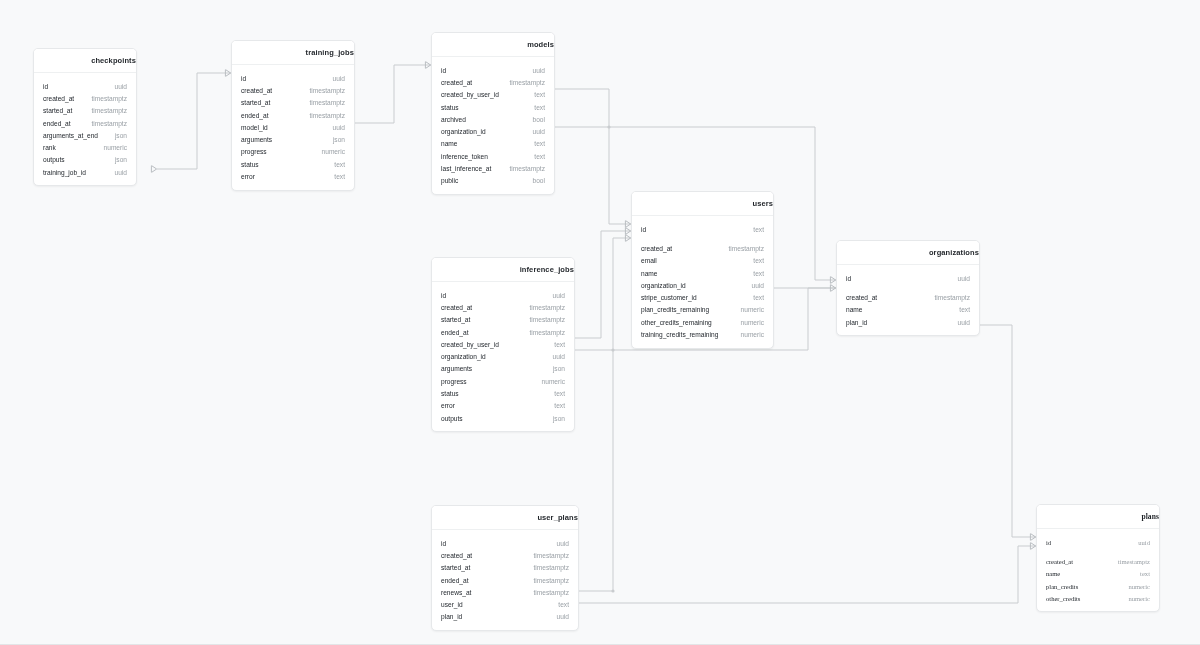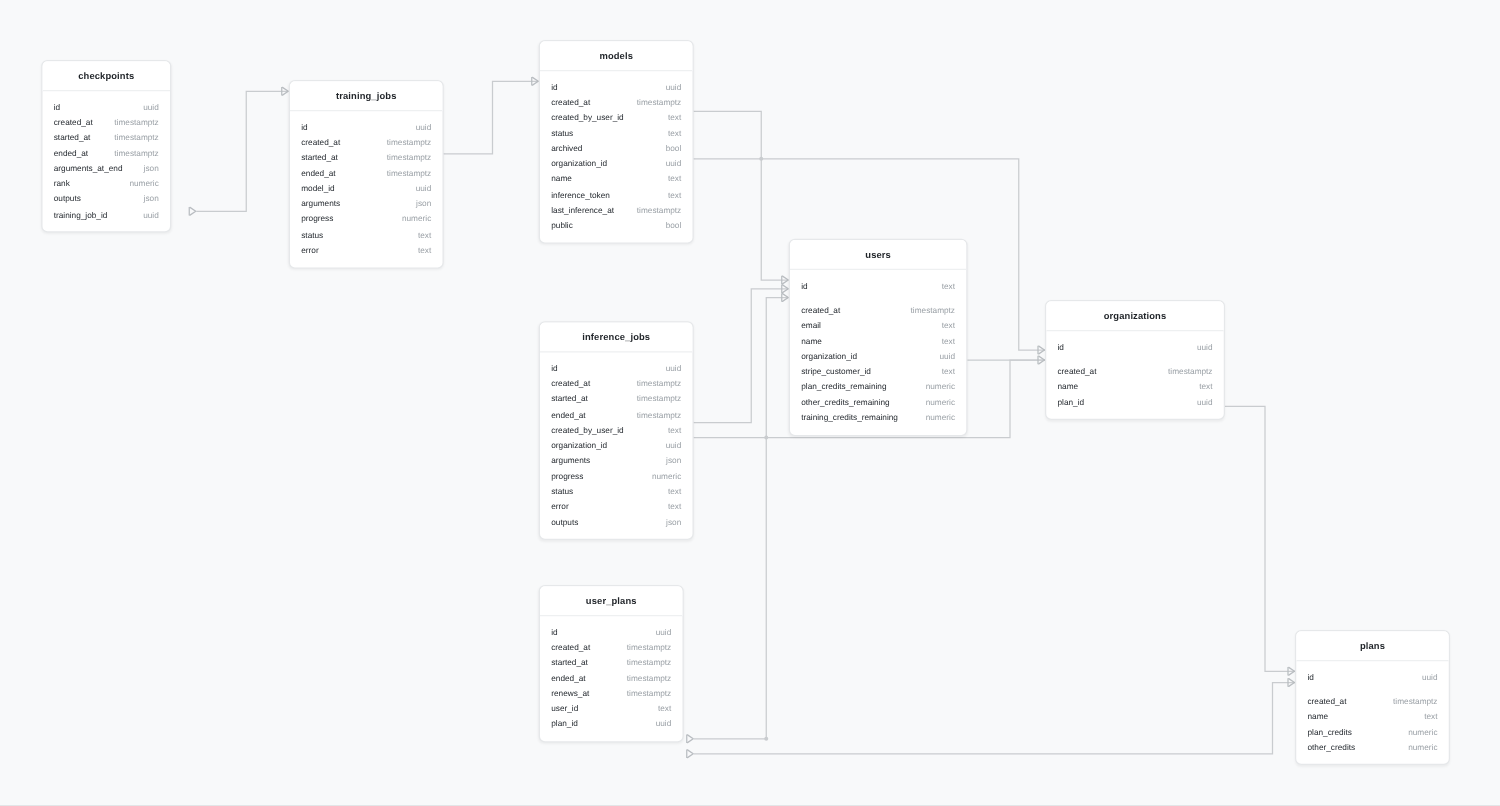--- a/index.html
+++ b/index.html
@@ -42,21 +42,21 @@
     background: #ffffff;
     border: 1px solid #e6e8ea;
     border-radius: 5px;
     box-shadow: 0 1px 2px rgba(16, 22, 26, 0.05);
     box-sizing: border-box;
     overflow: hidden;
   }
   .table-header {
     height: 23px;
     line-height: 23px;
-    text-align: center;
+    text-align: right;
     font-size: 7.5px;
     font-weight: bold;
     color: #1f2328;
     letter-spacing: 0.1px;
     border-bottom: 1px solid #eef0f1;
     background: #ffffff;
   }
   .table-body {
     padding: 7px 0 7px 0;
   }
@@ -219,21 +219,21 @@
           <div class="col-row">
             <span class="col-name">outputs</span>
             <span class="col-type">json</span>
           </div>
           <div class="col-row">
             <span class="col-name">training_job_id</span>
             <span class="col-type">uuid</span>
           </div>
         </div>
       </div>
-      <div class="table-card" style="left: 231px; top: 40px; width: 124px; margin-top: 24px;">
+      <div class="table-card" style="left: 231px; top: 40px; width: 124px;">
         <div class="table-header">training_jobs</div>
         <div class="table-body">
           <div class="col-row">
             <span class="col-name">id</span>
             <span class="col-type">uuid</span>
           </div>
           <div class="col-row">
             <span class="col-name">created_at</span>
             <span class="col-type">timestamptz</span>
           </div>
@@ -367,21 +367,21 @@
           <div class="col-row">
             <span class="col-name">name</span>
             <span class="col-type">text</span>
           </div>
           <div class="col-row">
             <span class="col-name">plan_id</span>
             <span class="col-type">uuid</span>
           </div>
         </div>
       </div>
-      <div class="table-card" style="left: 431px; top: 257px; width: 124px;">
+      <div class="table-card" style="left: 431px; top: 257px; width: 144px;">
         <div class="table-header">inference_jobs</div>
         <div class="table-body">
           <div class="col-row">
             <span class="col-name">id</span>
             <span class="col-type">uuid</span>
           </div>
           <div class="col-row">
             <span class="col-name">created_at</span>
             <span class="col-type">timestamptz</span>
           </div>
@@ -416,21 +416,21 @@
           <div class="col-row">
             <span class="col-name">error</span>
             <span class="col-type">text</span>
           </div>
           <div class="col-row">
             <span class="col-name">outputs</span>
             <span class="col-type">json</span>
           </div>
         </div>
       </div>
-      <div class="table-card" style="left: 431px; top: 468px; width: 116px;">
+      <div class="table-card" style="left: 431px; top: 505px; width: 148px;">
         <div class="table-header">user_plans</div>
         <div class="table-body">
           <div class="col-row">
             <span class="col-name">id</span>
             <span class="col-type">uuid</span>
           </div>
           <div class="col-row">
             <span class="col-name">created_at</span>
             <span class="col-type">timestamptz</span>
           </div>
@@ -449,21 +449,21 @@
           <div class="col-row">
             <span class="col-name">user_id</span>
             <span class="col-type">text</span>
           </div>
           <div class="col-row">
             <span class="col-name">plan_id</span>
             <span class="col-type">uuid</span>
           </div>
         </div>
       </div>
-      <div class="table-card" style="left: 1036px; top: 504px; width: 124px;">
+      <div class="table-card" style="left: 1036px; top: 504px; width: 124px; font-family: Liberation Serif, serif;">
         <div class="table-header">plans</div>
         <div class="table-body">
           <div class="col-row spaced">
             <span class="col-name">id</span>
             <span class="col-type">uuid</span>
           </div>
           <div class="col-row">
             <span class="col-name">created_at</span>
             <span class="col-type">timestamptz</span>
           </div>

